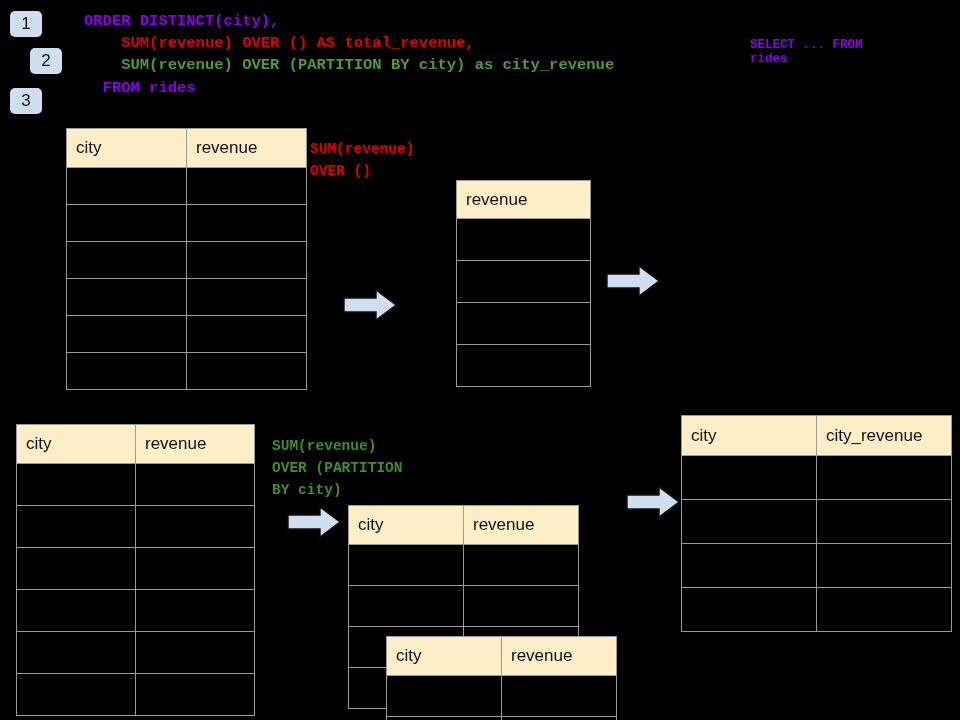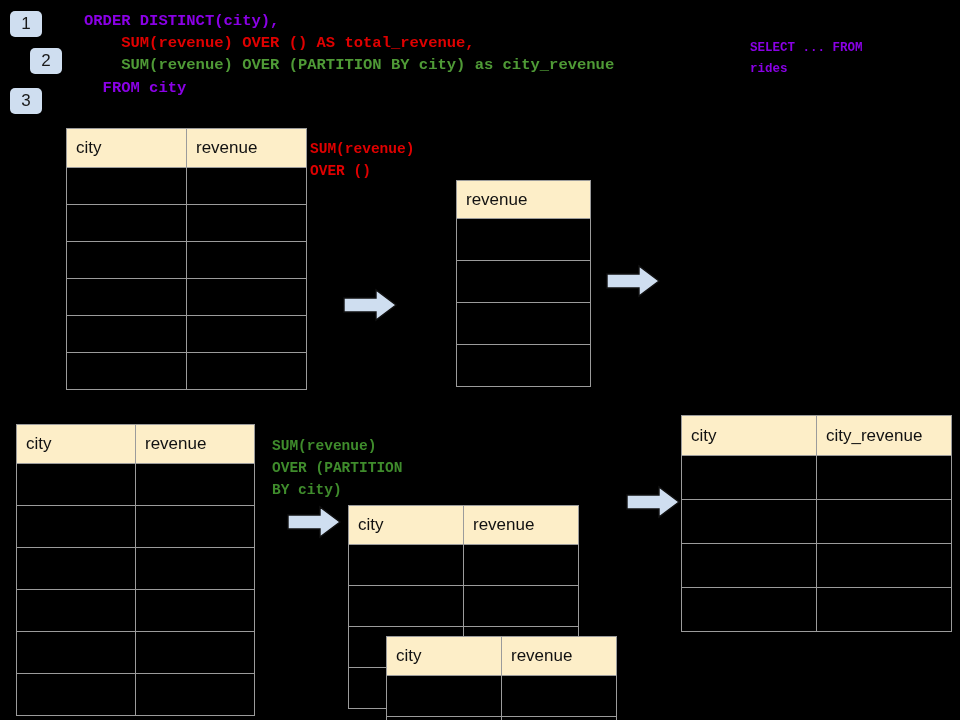--- a/index.html
+++ b/index.html
@@ -51,21 +51,21 @@
     font-weight: bold;
     font-size: 14.5px;
     line-height: 22px;
     white-space: pre;
   }
   .annot-red   { color: #e00000; }
   .annot-green { color: #3f8c2c; }
   .annot-purple{ color: #8a00e6; }
   .annot-small {
     font-size: 12.5px;
-    line-height: 21px;
+    line-height: 14px;
   }
 
   
   .tbl {
     position: absolute;
     border-collapse: collapse;
     background: #1d4ed8;
     table-layout: fixed;
   }
   .tbl td {
@@ -94,21 +94,21 @@
 
 <div id="canvas">
 
   <div class="badge" style="left:10px; top:11px;">1</div>
   <div class="badge" style="left:30px; top:48px;">2</div>
   <div class="badge" style="left:10px; top:88px;">3</div>
 
   <div class="sql sql-purple" style="left:84px; top:11px;">ORDER DISTINCT(city),</div>
   <div class="sql sql-green" style="left:84px; top:55px;">    SUM(revenue) OVER (PARTITION BY city) as city_revenue</div>
   <div class="sql sql-red" style="left:84px; top:33px;">    SUM(revenue) OVER () AS total_revenue,</div>
-  <div class="sql sql-purple" style="left:84px; top:78px;">  FROM city</div>
+  <div class="sql sql-purple" style="left:84px; top:78px;">  FROM rides</div>
 
   <div class="annot annot-purple annot-small" style="left:750px; top:38px;">SELECT ... FROM
 rides</div>
 
   <div class="annot annot-red" style="left:310px; top:138px;">SUM(revenue)
 OVER ()</div>
 
   <div class="annot annot-green" style="left:272px; top:435px;">SUM(revenue)
 OVER (PARTITION
 BY city)</div>

